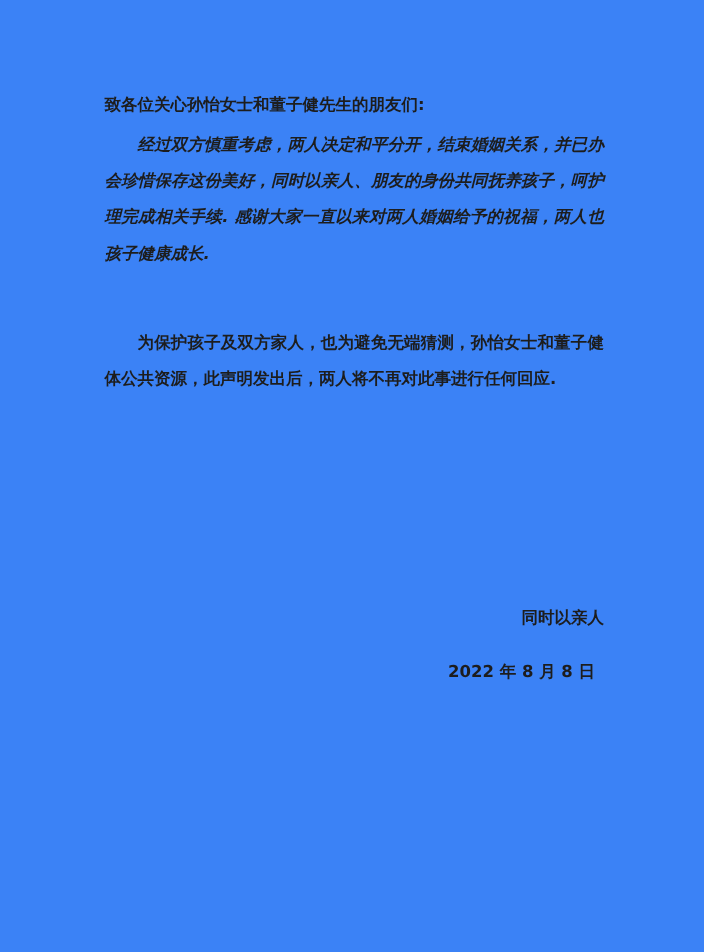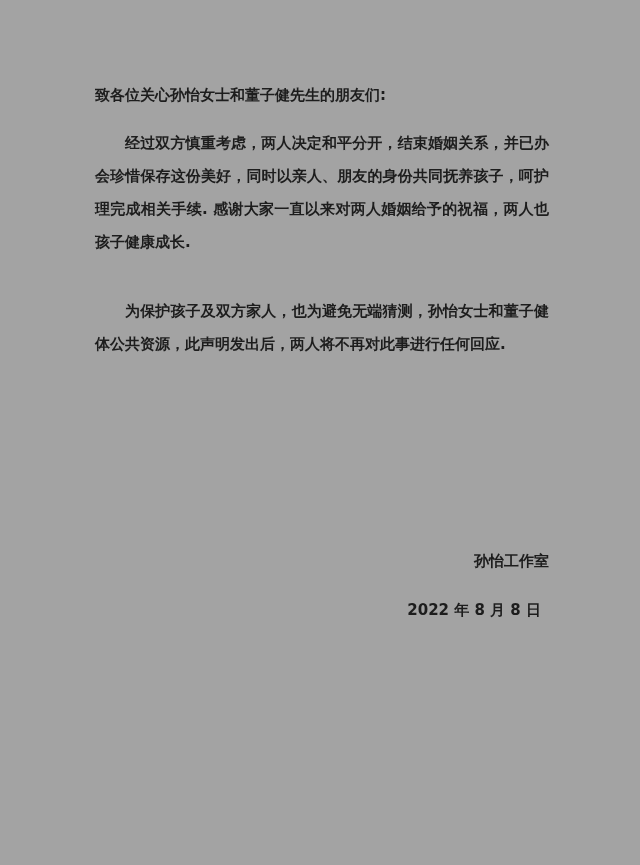--- a/index.html
+++ b/index.html
@@ -4,21 +4,21 @@
 <style>
   html, body {
     margin: 0;
     padding: 0;
     background: #ffffff;
   }
   .page {
     position: relative;
     width: 640px;
     height: 865px;
-    background: #a3a3a3;
+    background: #3b82f6;
     overflow: hidden;
     font-family: "DejaVu Sans", sans-serif;
     font-weight: 700;
     color: #1d1d1d;
     font-size: 15px;
   }
   .block {
     position: absolute;
     left: 95px;
     width: 454px;
@@ -29,21 +29,21 @@
     text-align-last: justify;
   }
   .line.short {
     text-align: left;
     text-align-last: left;
   }
   .line.first {
     text-indent: 2em;
   }
   .salutation { top: 79px; }
-  .para-1 { top: 127px; }
+  .para-1 { top: 115px; font-style: italic; }
   .para-2 { top: 295px; }
   .para-3 { top: 429px; }
   .signature {
     top: 545px;
     text-align: right;
     text-align-last: right;
   }
   .dateline {
     top: 579px;
     text-align: right;
@@ -68,17 +68,17 @@
     <div class="line">理完成相关手续. 感谢大家一直以来对两人婚姻给予的祝福，两人也</div>
     <div class="line short">孩子健康成长.</div>
   </div>
 
   <div class="block para-2">
     <div class="line first">为保护孩子及双方家人，也为避免无端猜测，孙怡女士和董子健</div>
     <div class="line short">体公共资源，此声明发出后，两人将不再对此事进行任何回应.</div>
   </div>
 
 
-  <div class="block signature">孙怡工作室</div>
+  <div class="block signature">同时以亲人</div>
 
   <div class="block dateline">2022 年 8 月 8 日</div>
 
 </div>
 
 </body></html>

